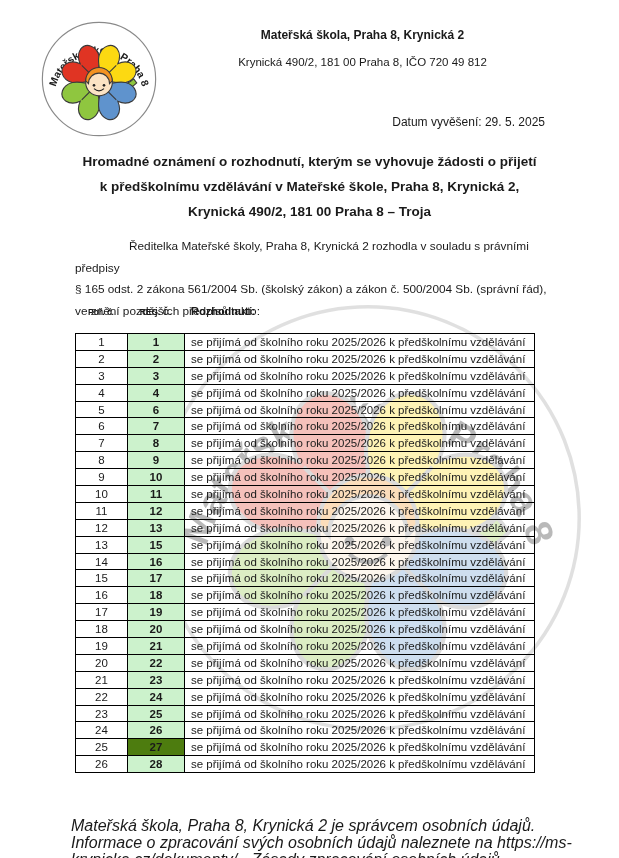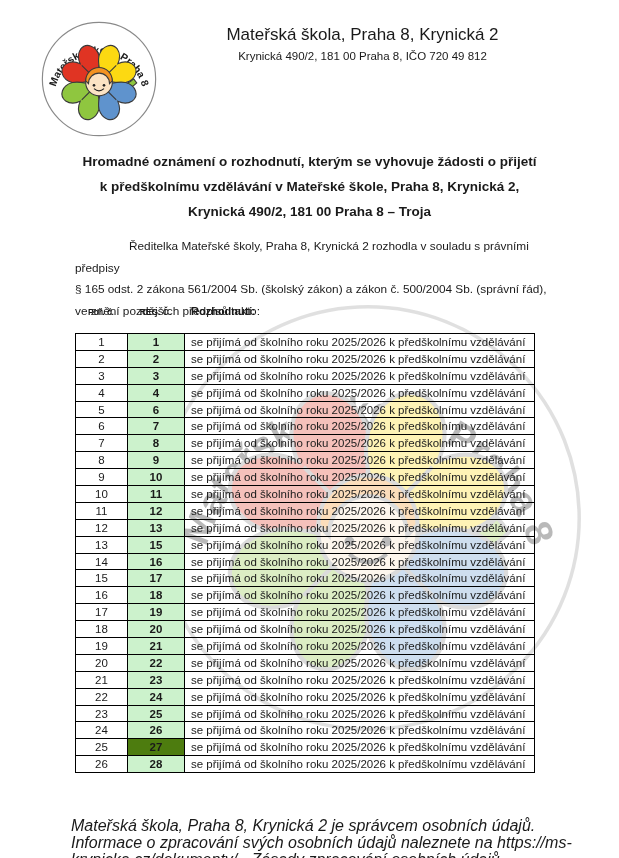--- a/index.html
+++ b/index.html
@@ -20,21 +20,21 @@
 
   
   .logo-box { position:absolute; left:38px; top:20px; width:122px; height:118px; z-index:1; }
   .logo-box svg { width:100%; height:100%; }
   .arc-text { font-family:"Liberation Sans", sans-serif; font-weight:bold; font-size:17.5px; fill:#1a1a1a; }
 
   .header-text {
     position:absolute; left:170px; top:27px; width:385px;
     text-align:center; z-index:1; line-height:16px;
   }
-  .school-name { font-weight:normal; font-size:17px; margin-bottom:5px; }
+  .school-name { font-weight:bold; font-size:12px; margin-bottom:11px; }
   .header-line { font-size:11.5px; }
 
   .date-line {
     position:absolute; top:115px; right:74px;
     font-size:12px; z-index:1;
   }
 
   
   .doc-title {
     position:absolute; left:0; top:149px; width:619px;
@@ -148,20 +148,21 @@
         <path d="M-9,11 Q0,19 9,11" stroke="#222" stroke-width="2" fill="none"></path>
       </g>
     </svg>
   </div>
 
   <div class="header-text">
     <div class="school-name">Mateřská škola, Praha 8, Krynická 2</div>
     <div class="header-line">Krynická 490/2, 181 00 Praha 8, IČO 720 49 812</div>
   </div>
 
+  <div class="date-line">Datum vyvěšení: 29. 5. 2025</div>
 
   <div class="doc-title">
     <div>Hromadné oznámení o rozhodnutí, kterým se vyhovuje žádosti o přijetí</div>
     <div>k předškolnímu vzdělávání v Mateřské škole, Praha 8, Krynická 2,</div>
     <div>Krynická 490/2, 181 00 Praha 8 – Troja</div>
   </div>
 
   <div class="body-par">
     <div class="par-line">Ředitelka Mateřské školy, Praha 8, Krynická 2 rozhodla v souladu s právními předpisy</div>
     <div class="par-line">§ 165 odst. 2 zákona 561/2004 Sb. (školský zákon) a zákon č. 500/2004 Sb. (správní řád),</div>

